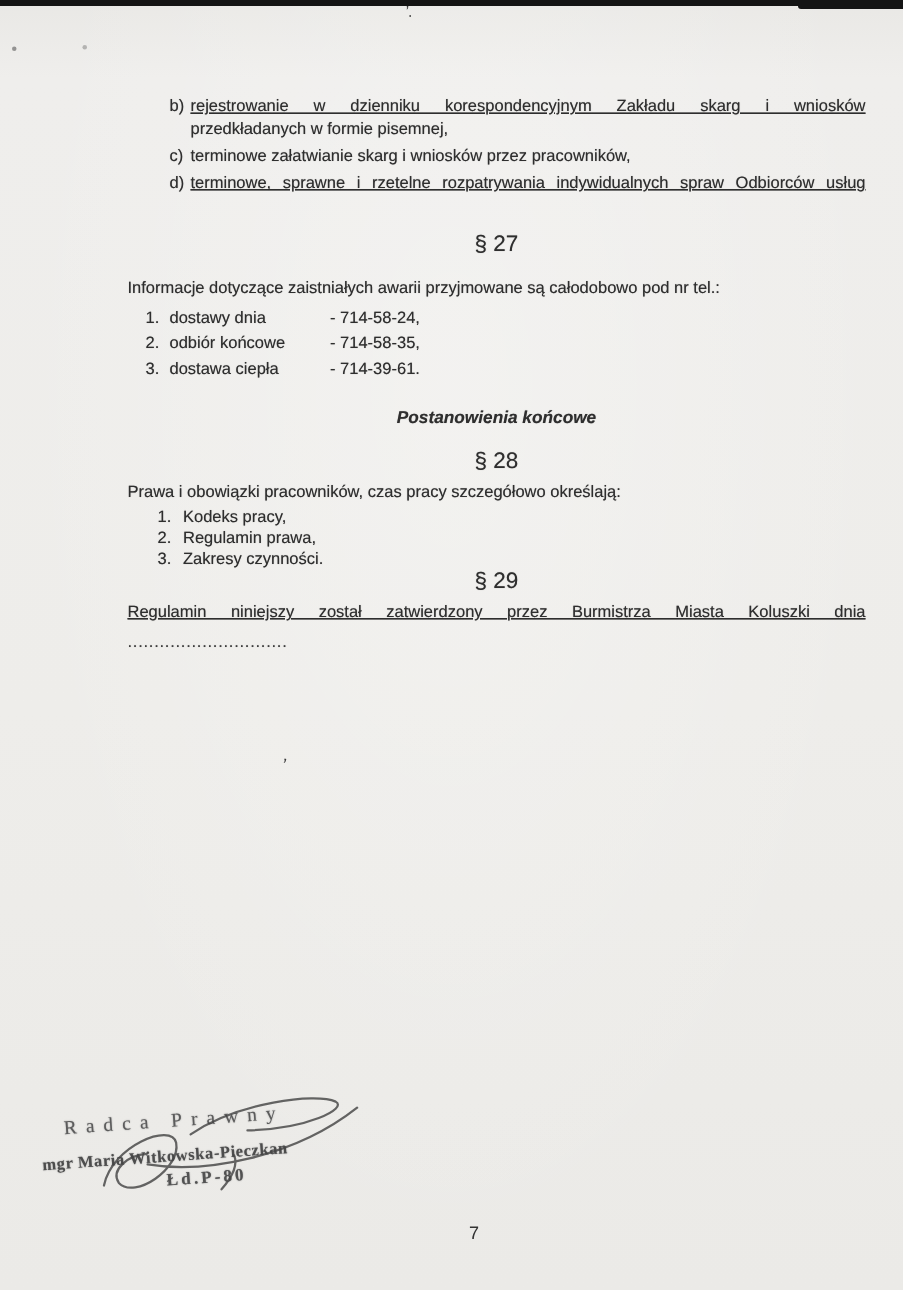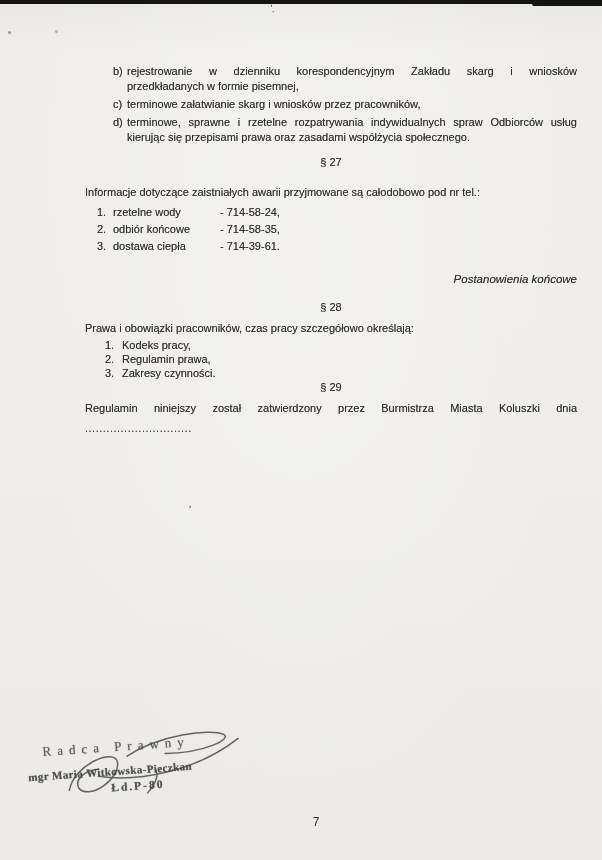--- a/index.html
+++ b/index.html
@@ -25,31 +25,31 @@
   .speck.dotty{width:3px;height:3px;border-radius:50%;background:#4a4a4a;opacity:.55;}
   .content{
     position:absolute;left:85px;width:492px;
     font-size:11px;line-height:15px;color:#2e2e2e;
     text-shadow:0 0 0.5px rgba(40,40,40,0.55);
   }
   .sec-bcd{top:64px;}
   .hang-item{display:flex;margin-bottom:3px;}
   .hang-label{width:14px;flex:0 0 14px;margin-left:28px;}
   .hang-body{flex:1;}
-  .just{text-align:justify;text-align-last:justify;}
-  .heading{width:100%;text-align:center;font-size:11px;}
+  .just{text-align:justify;text-align-last:justify;text-decoration:underline;}
+  .heading{width:100%;text-align:center;font-size:15px;}
   .sec-27{top:155px;}
   .sec-27 .intro{margin-top:15px;}
   .phone-list{margin-top:4px;}
   .phone-row{display:flex;height:17px;line-height:17px;}
   .phone-row .num{flex:0 0 16px;margin-left:12px;}
   .phone-row .plabel{flex:0 0 107px;}
   .phone-row .phone{flex:1;}
   .sec-final{top:272px;}
-  .final-heading{width:100%;text-align:right;font-weight:normal;font-style:italic;font-size:11.5px;}
+  .final-heading{width:100%;text-align:center;font-weight:bold;font-style:italic;font-size:11.5px;}
   .sec-28{top:300px;}
   .sec-28 .intro{margin-top:6px;}
   .plain-list{margin-top:2px;}
   .plain-row{display:flex;height:14px;line-height:14px;}
   .plain-row .num{flex:0 0 17px;margin-left:20px;}
   .sec-29{top:380px;}
   .sec-29 .just-line{margin-top:6px;}
   .dots-line{margin-top:5px;letter-spacing:0.5px;color:#3c3c3c;}
   .stamp{
     position:absolute;left:28px;top:733px;width:234px;height:72px;
@@ -100,32 +100,31 @@
     <div class="hang-item">
       <span class="hang-label">c)</span>
       <div class="hang-body">
         <div>terminowe załatwianie skarg i wniosków przez pracowników,</div>
       </div>
     </div>
     <div class="hang-item">
       <span class="hang-label">d)</span>
       <div class="hang-body">
         <div class="just">terminowe, sprawne i rzetelne rozpatrywania indywidualnych spraw Odbiorców usług</div>
-        <div>kierując się przepisami prawa oraz zasadami współżycia społecznego.</div>
       </div>
     </div>
   </div>
 
   <div class="content sec-27">
     <div class="heading">§ 27</div>
     <div class="intro">Informacje dotyczące zaistniałych awarii przyjmowane są całodobowo pod nr tel.:</div>
     <div class="phone-list">
       <div class="phone-row">
         <span class="num">1.</span>
-        <span class="plabel">rzetelne wody</span>
+        <span class="plabel">dostawy dnia</span>
         <span class="phone">- 714-58-24,</span>
       </div>
       <div class="phone-row">
         <span class="num">2.</span>
         <span class="plabel">odbiór końcowe</span>
         <span class="phone">- 714-58-35,</span>
       </div>
       <div class="phone-row">
         <span class="num">3.</span>
         <span class="plabel">dostawa ciepła</span>

